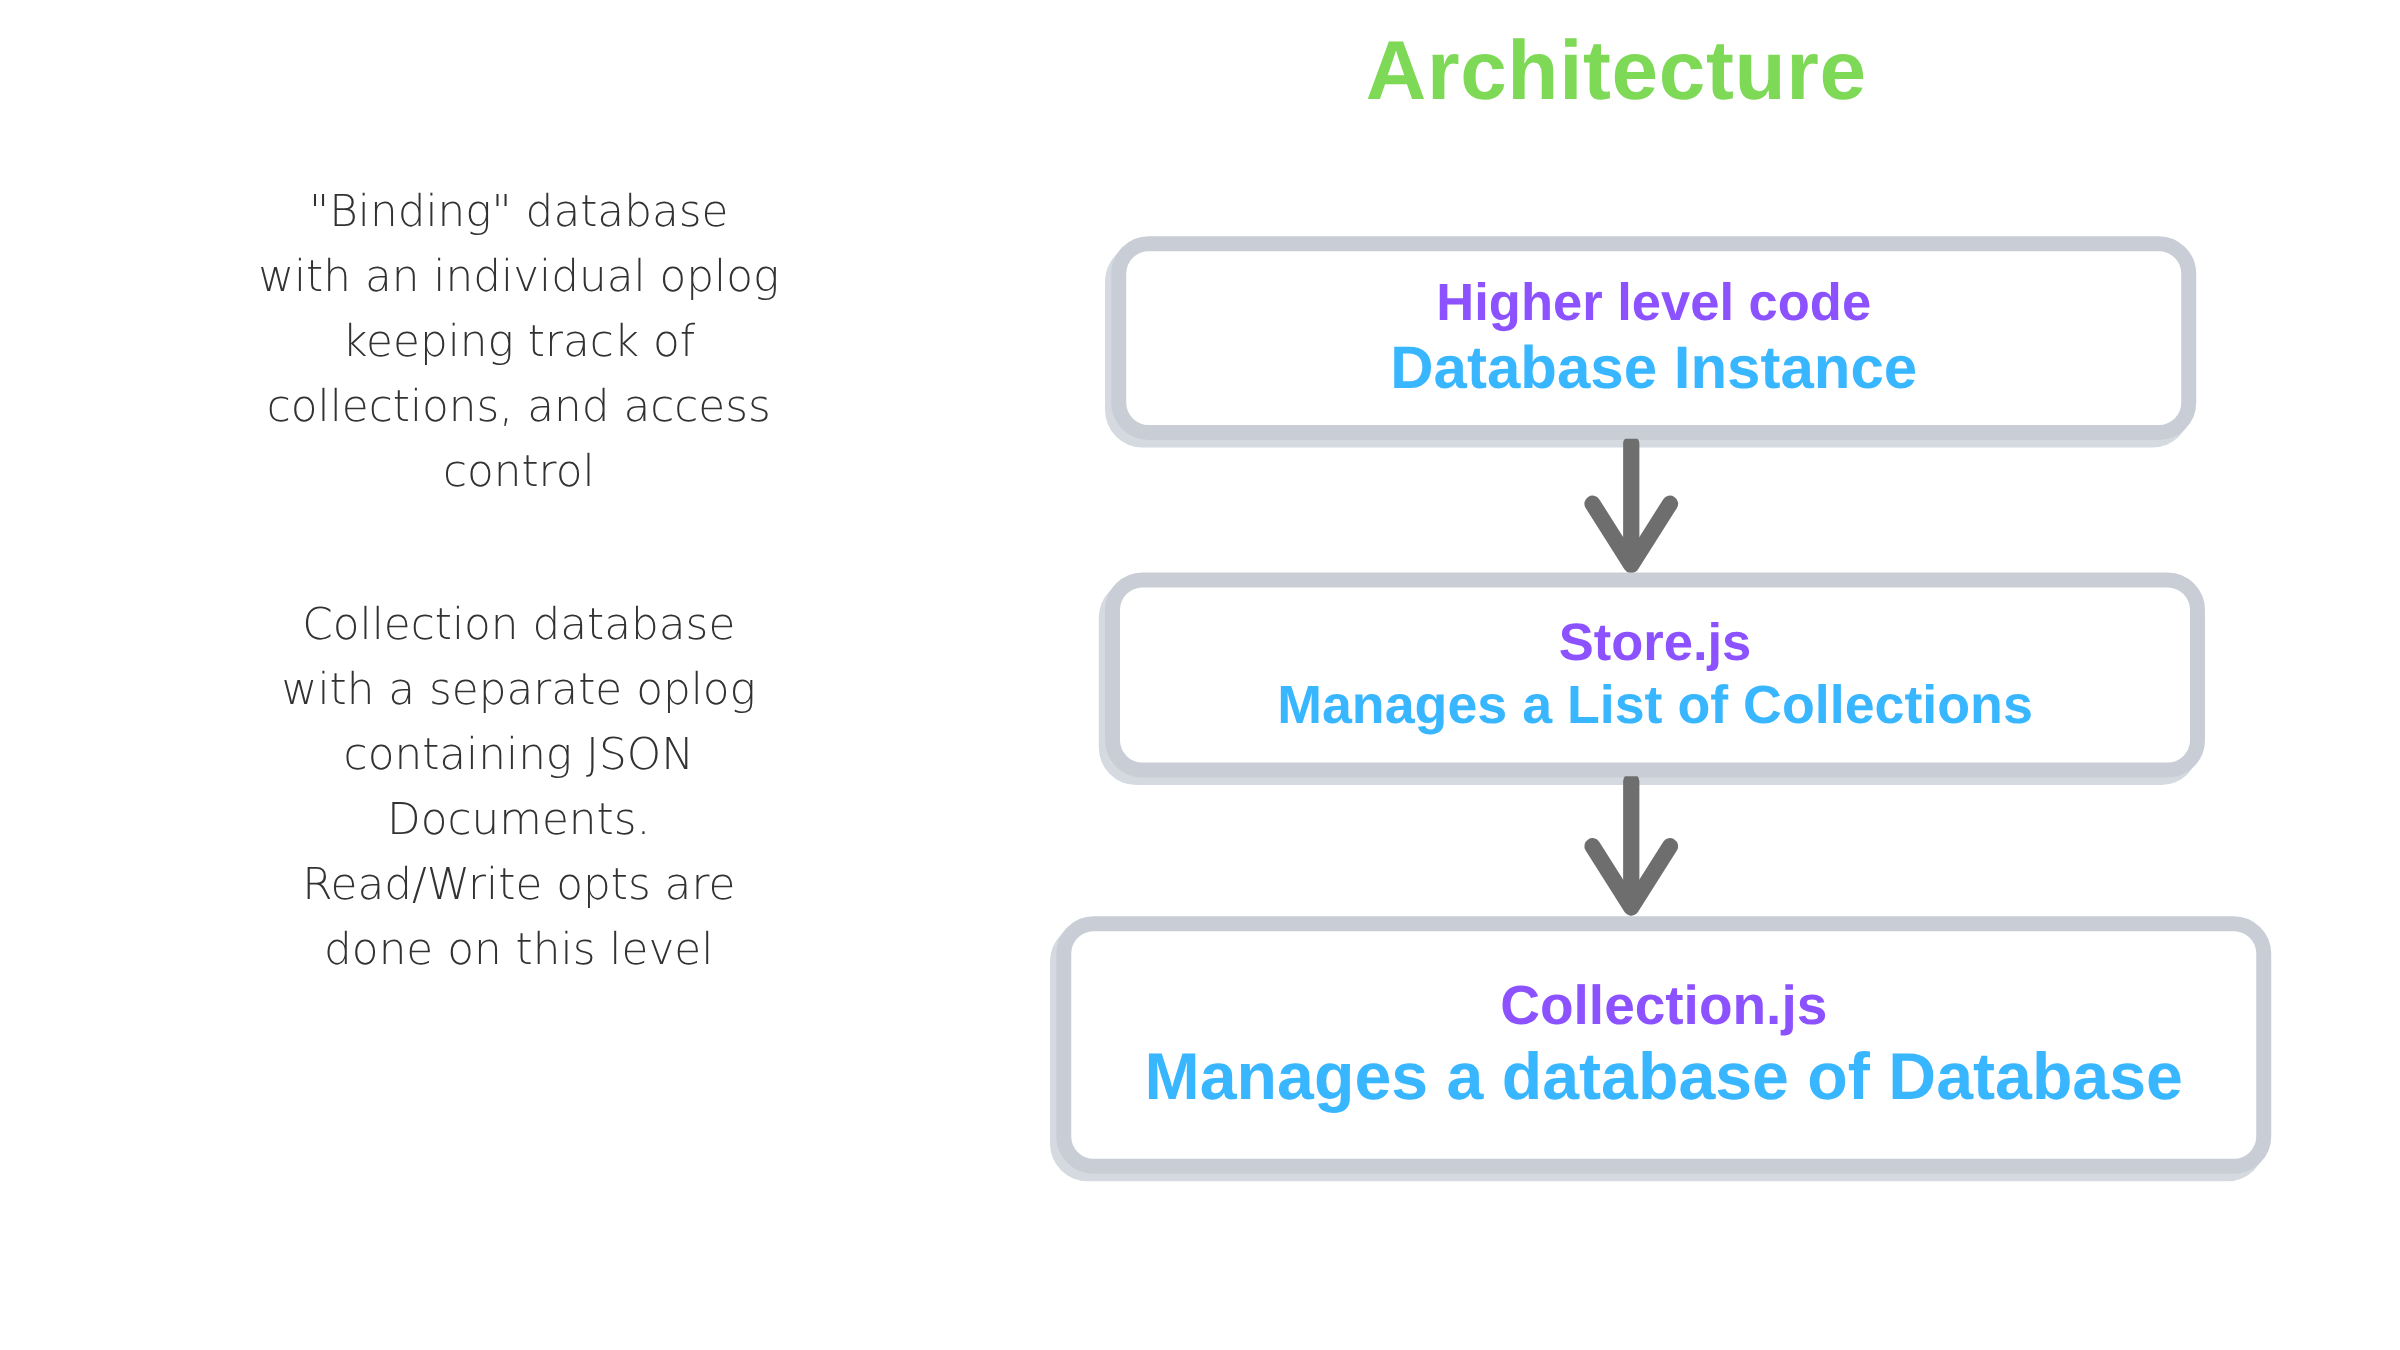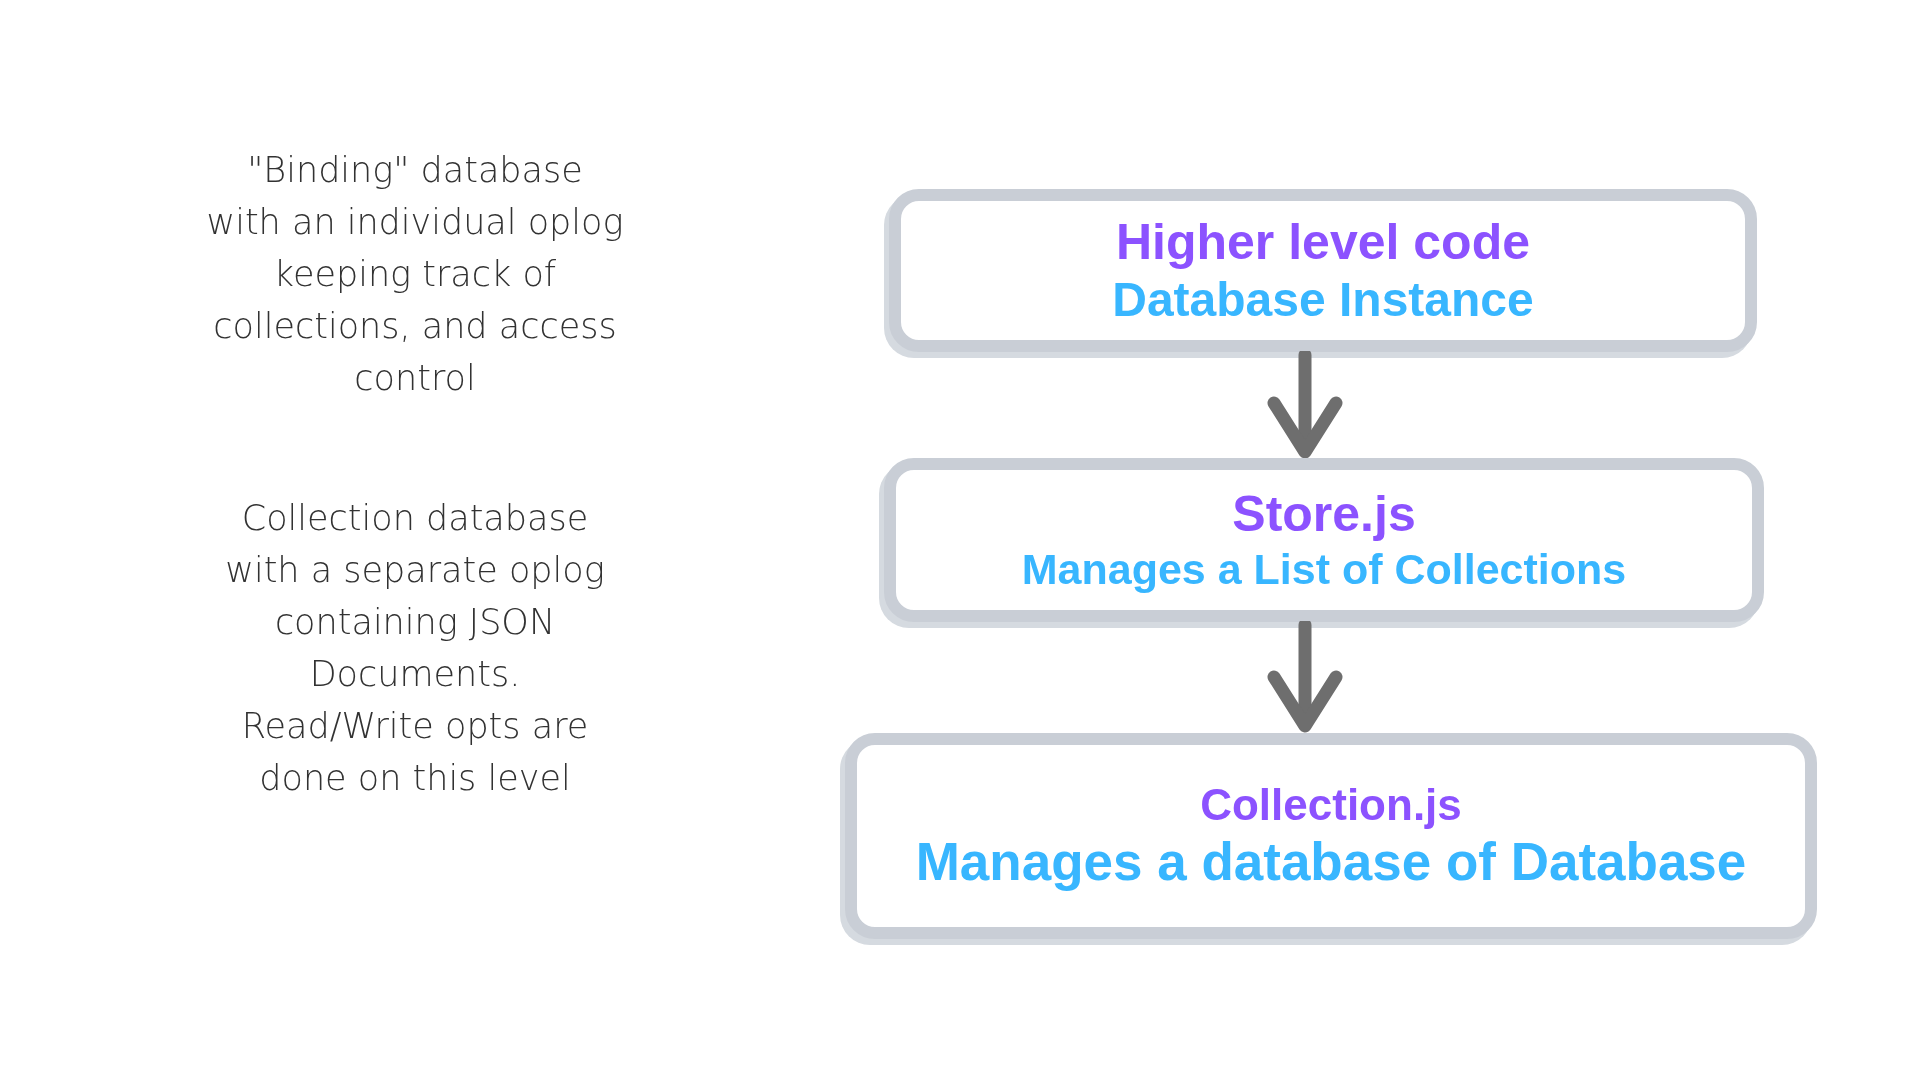--- a/index.html
+++ b/index.html
@@ -26,21 +26,21 @@
     left:145px;top:144px;
     width:540px;
     text-align:center;
     font-family:"DejaVu Sans",sans-serif;
     font-weight:300;
     font-size:35px;
     line-height:52px;
     color:var(--body-text,#333);
   }
   .note{margin:0;white-space:pre-line;}
-  .note + .note{margin-top:88px;}
+  .note + .note{margin-top:70px;}
   .diagram{position:absolute;inset:0;}
   .flow-box{
     position:absolute;
     box-sizing:border-box;
     background:#fff;
     border:12px solid var(--box-border,#C9CED6);
     border-radius:30px;
     box-shadow:-5px 6px 0 0 var(--box-shadow,#D5DAE0);
     display:flex;
     flex-direction:column;
@@ -57,37 +57,38 @@
     color:var(--heading-purple,#8C52FF);
     line-height:1.1;
     white-space:nowrap;
   }
   .box-subheading{
     font-weight:bold;
     color:var(--subheading-blue,#38B6FF);
     line-height:1.1;
     white-space:nowrap;
   }
-  .box-1 .box-heading,.box-2 .box-heading{font-size:50px;}
+  .box-1 .box-heading,.box-2 .box-heading{font-size:42px;}
   .box-1 .box-subheading{font-size:48px;}
   .box-2 .box-subheading{font-size:43px;}
   .box-3 .box-heading{font-size:44px;}
   .box-3 .box-subheading{font-size:53px;}
   .arrow{
     position:absolute;
     color:var(--arrow-gray,#6E6E6E);
   }
   .arrow-1{left:1259px;top:351px;}
   .arrow-2{left:1259px;top:621px;}
 </style>
 </head>
 <body>
 
 <div class="canvas">
 
+  <h1 class="title">Architecture</h1>
 
   <div class="notes">
     <p class="note">"Binding" database
 with an individual oplog
 keeping track of
 collections, and access
 control</p>
     <p class="note">Collection database
 with a separate oplog
 containing JSON

